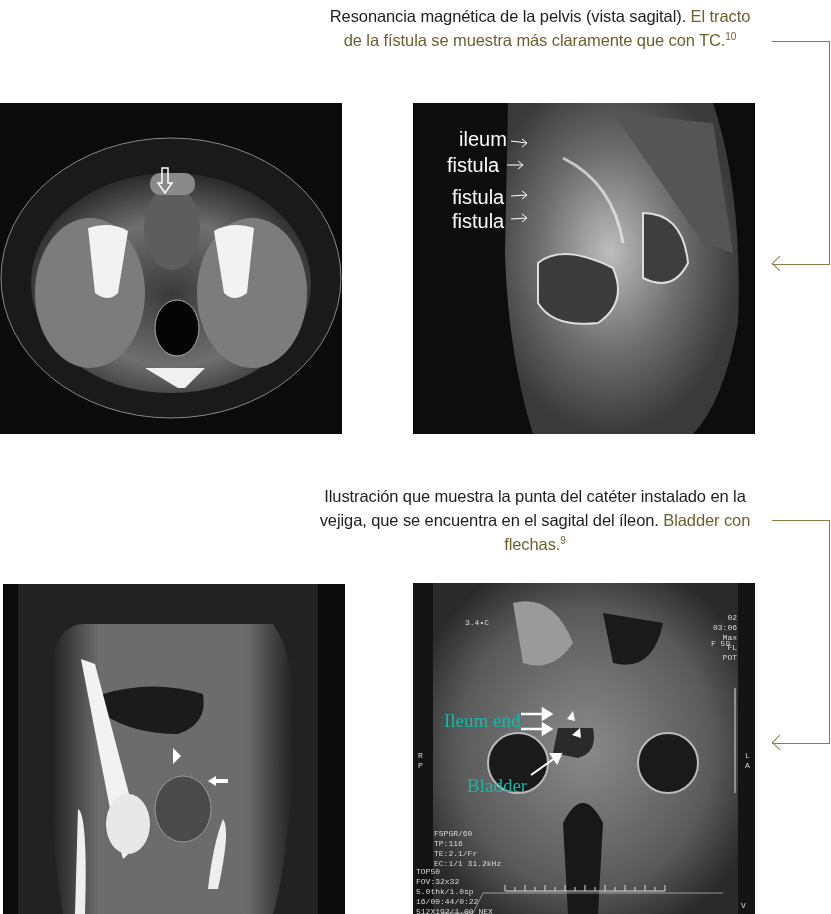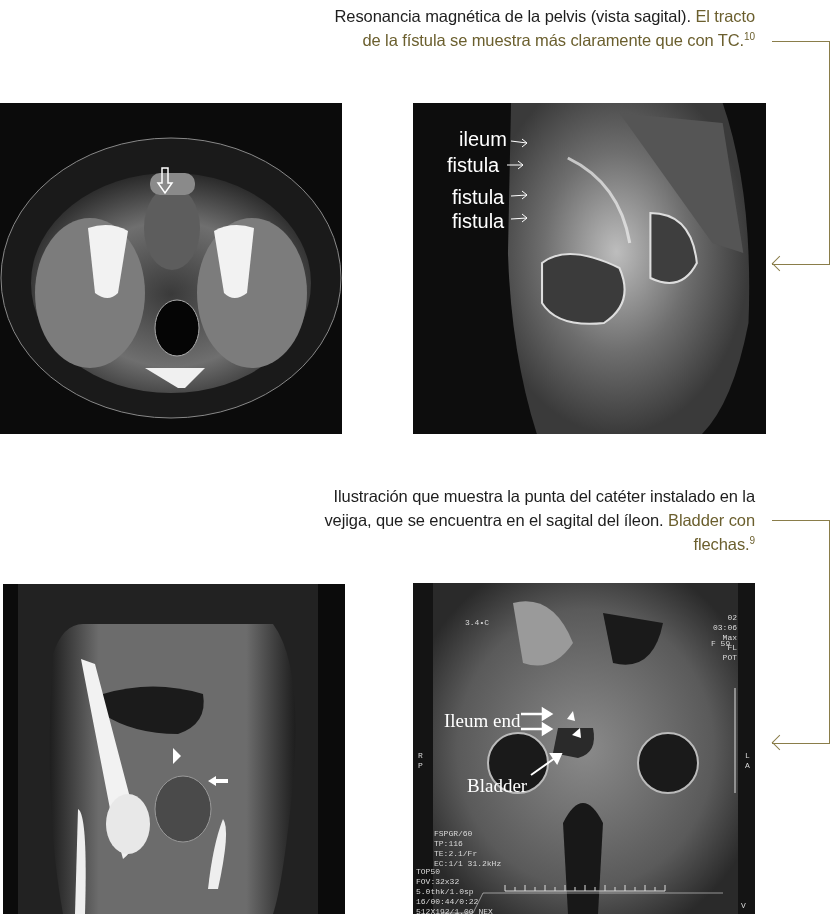--- a/index.html
+++ b/index.html
@@ -1,46 +1,46 @@
 <!DOCTYPE html>
 <html><head>
   <meta charset="utf-8">
   <style>
     html, body { margin: 0; padding: 0; background: #ffffff; }
     body { width: 831px; height: 914px; position: relative; overflow: hidden;
            font-family: "Liberation Sans", "DejaVu Sans", sans-serif; }
 
-    .caption { position: absolute; text-align: right; font-size: 16.5px; line-height: 24px;
+    .caption { position: absolute; text-align: center; font-size: 16.5px; line-height: 24px;
                color: #1e1e1e; letter-spacing: -0.1px; }
     .caption .accent { color: #6b5f2e; }
     .caption sup { font-size: 10px; line-height: 0; vertical-align: 6px; }
 
     .cap-top { right: 76px; top: 4px; width: 430px; }
     .cap-bottom { right: 76px; top: 484px; width: 440px; }
 
     .connector { position: absolute; border-top: 1px solid #8a7d4a; border-right: 1px solid #8a7d4a;
                  border-bottom: 1px solid #8a7d4a; }
     .conn-top { left: 772px; top: 41px; width: 57px; height: 222px; }
     .conn-bottom { left: 772px; top: 520px; width: 57px; height: 222px; }
     .arrow-head { position: absolute; width: 10px; height: 10px; border-left: 1px solid #8a7d4a;
                   border-bottom: 1px solid #8a7d4a; transform: rotate(45deg); }
     .ah-top { left: 774px; top: 258px; }
     .ah-bottom { left: 774px; top: 737px; }
 
     .img { position: absolute; background: #0b0b0b; overflow: hidden; }
     .img svg { position: absolute; left: 0; top: 0; width: 100%; height: 100%; }
 
     .img-ct-axial { left: 0; top: 103px; width: 342px; height: 331px; }
-    .img-mri-sag { left: 413px; top: 103px; width: 342px; height: 331px; background: #0d0d0d; padding-left: 11px; }
+    .img-mri-sag { left: 413px; top: 103px; width: 342px; height: 331px; background: #0d0d0d; }
     .img-ct-coronal { left: 3px; top: 584px; width: 342px; height: 330px; }
     .img-mri-coronal { left: 413px; top: 583px; width: 342px; height: 331px; background: #141414; }
 
     .label-white { position: absolute; color: #ffffff; font-family: "Liberation Sans", sans-serif;
                    font-size: 20px; line-height: 20px; white-space: nowrap; }
-    .label-serif { position: absolute; color: #ffffff; font-family: "Liberation Serif", serif;
+    .label-serif { position: absolute; color: #14b8a6; font-family: "Liberation Serif", serif;
                    font-size: 19px; line-height: 19px; white-space: nowrap; }
     .mri-meta { position: absolute; color: #d8d8d8; font-family: "Liberation Mono", monospace;
                 font-size: 8px; line-height: 10px; white-space: pre; }
   </style>
 </head>
 <body>
 
 <div class="caption cap-top">
   <span>Resonancia magnética de la pelvis (vista sagital). </span><span class="accent">El tracto de la fístula se muestra más claramente que con TC.</span><sup class="accent">10</sup>
 </div>

